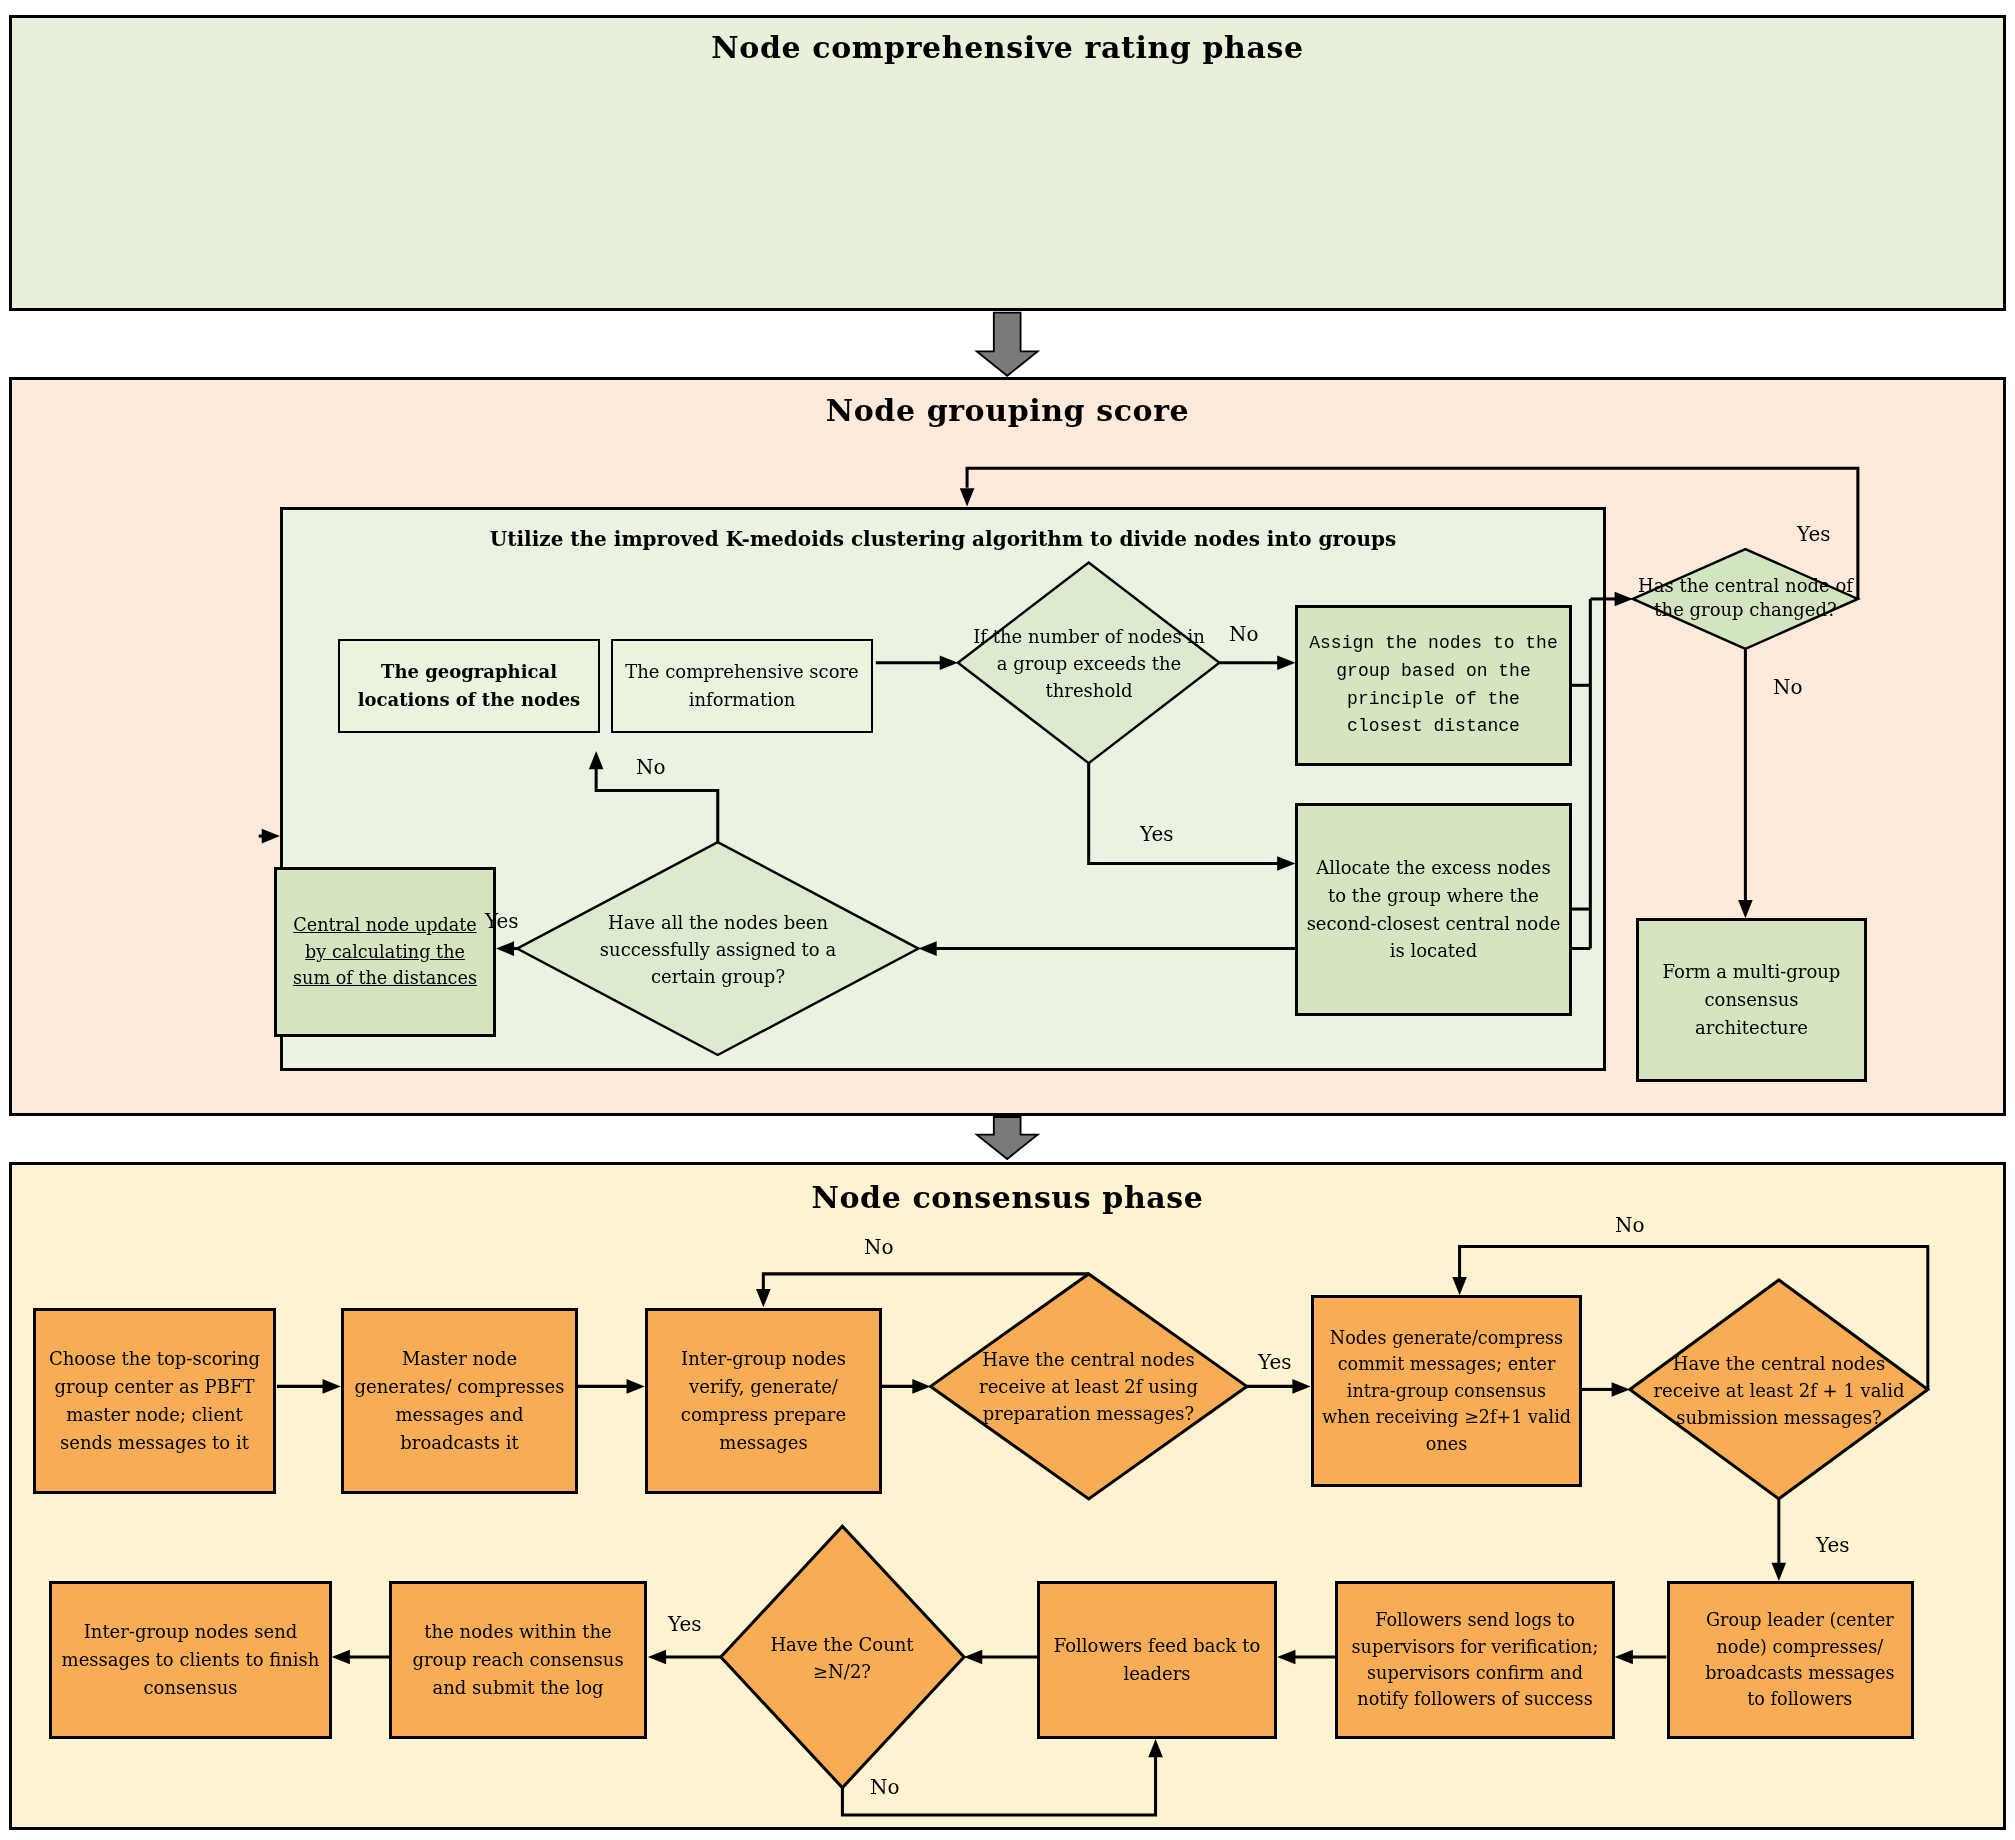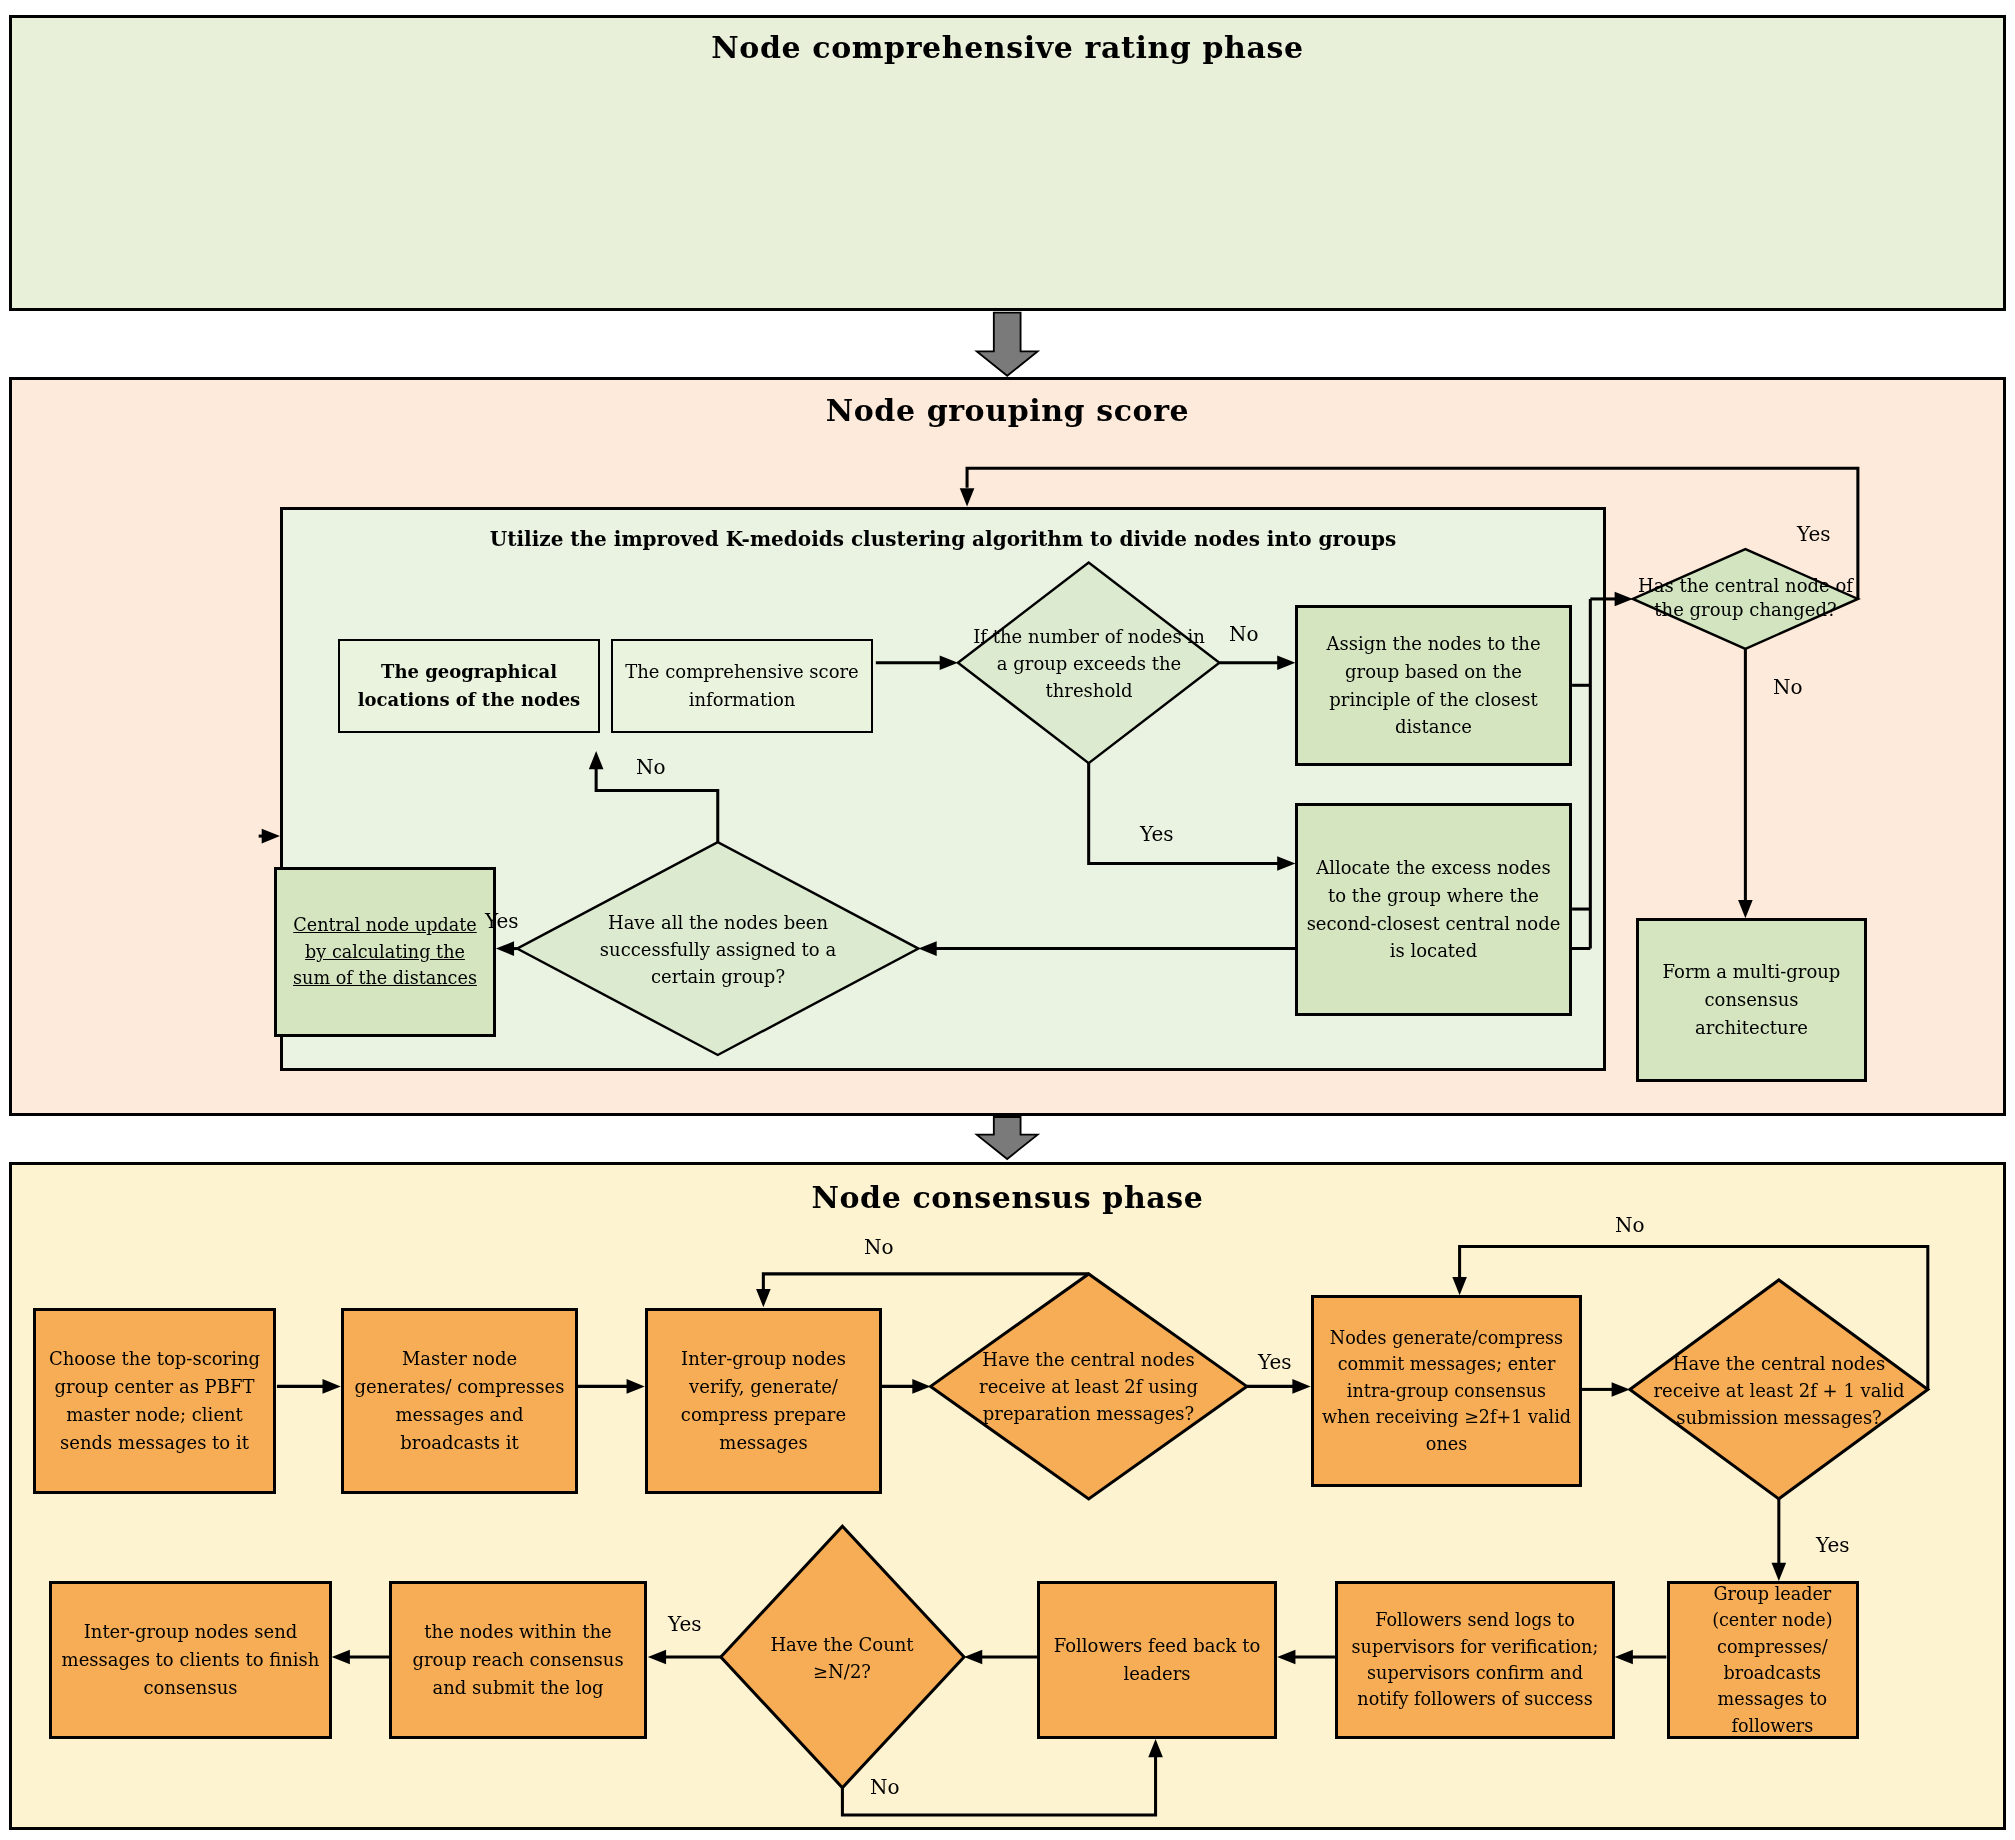--- a/index.html
+++ b/index.html
@@ -51,33 +51,33 @@
   </div>
   <div class="kbox under" style="left:280px;top:507px;width:1326px;height:564px;">
     <div style="position:absolute;top:17px;width:100%;text-align:center;font-size:20px;font-weight:bold;">Utilize the improved K-medoids clustering algorithm to divide nodes into groups</div>
   </div>
   <div class="box greenbox t30 bold" style="left:27px;top:748px;width:231px;height:176px;">Select candidate central nodes and initial central nodes</div>
   <div class="eubox" style="left:316px;top:587px;width:560px;height:164px;">
     <div style="position:absolute;top:8.5px;width:100%;text-align:center;font-size:19px;">Calculate the weighted Euclidean distance</div>
   </div>
   <div class="box subgreen t30" style="left:338px;top:639px;width:262px;height:94px;z-index:6;font-weight:bold;">The geographical locations of the nodes</div>
   <div class="box subgreen t30" style="left:611px;top:639px;width:262px;height:94px;z-index:6;">The comprehensive score information</div>
-  <div class="box greenbox t30" style="left:1295px;top:605px;width:277px;height:161px;z-index:6;">Assign the nodes to the group based on the principle of the closest distance</div>
+  <div class="box greenbox t30" style="left:1295px;top:605px;width:277px;height:161px;z-index:6;font-family:Liberation Mono, monospace;">Assign the nodes to the group based on the principle of the closest distance</div>
   <div class="box greenbox t30" style="left:1295px;top:803px;width:277px;height:213px;z-index:6;">Allocate the excess nodes to the group where the second-closest central node is located</div>
   <div class="box greenbox t29" style="left:274px;top:867px;width:222px;height:170px;z-index:6;text-decoration:underline;">Central node update by calculating the sum of the distances</div>
   <div class="box greenbox t30 bold" style="left:1636px;top:918px;width:231px;height:164px;z-index:6;">Form a multi-group consensus architecture</div>
 
   <div class="phase under" style="left:9px;top:1162px;width:1997px;height:668px;background:#fdf3d0;">
     <div class="phase-title" style="top:15px;">Node consensus phase</div>
   </div>
   <div class="box orange t30" style="left:33px;top:1308px;width:243px;height:186px;z-index:6;">Choose the top-scoring group center as PBFT master node; client sends messages to it</div>
   <div class="box orange t30" style="left:341px;top:1308px;width:237px;height:186px;z-index:6;">Master node generates/ compresses messages and broadcasts it</div>
   <div class="box orange t30" style="left:645px;top:1308px;width:237px;height:186px;z-index:6;">Inter-group nodes verify, generate/ compress prepare messages</div>
   <div class="box orange t29" style="left:1311px;top:1295px;width:271px;height:192px;z-index:6;">Nodes generate/compress commit messages; enter intra-group consensus when receiving ≥2f+1 valid ones</div>
-  <div class="box orange t29" style="left:1667px;top:1581px;width:192px;height:158px;z-index:6;padding-left:26px;">Group leader (center node) compresses/ broadcasts messages to followers</div>
+  <div class="box orange t29" style="left:1667px;top:1581px;width:247px;height:158px;z-index:6;padding-left:26px;">Group leader (center node) compresses/ broadcasts messages to followers</div>
   <div class="box orange t29" style="left:1335px;top:1581px;width:280px;height:158px;z-index:6;">Followers send logs to supervisors for verification; supervisors confirm and notify followers of success</div>
   <div class="box orange t30" style="left:1037px;top:1581px;width:240px;height:158px;z-index:6;">Followers feed back to leaders</div>
   <div class="box orange t30" style="left:389px;top:1581px;width:258px;height:158px;z-index:6;">the nodes within the group reach consensus and submit the log</div>
   <div class="box orange t30" style="left:49px;top:1581px;width:283px;height:158px;z-index:6;">Inter-group nodes send messages to clients to finish consensus</div>
 
   <svg class="wires" width="2015" height="1840" viewBox="0 0 3313 3026">
     <g stroke="#000" stroke-width="5" fill="none">
 
       <line x1="425" y1="1375" x2="433" y2="1375"></line>
       <line x1="1440" y1="1090" x2="1548" y2="1090"></line>

